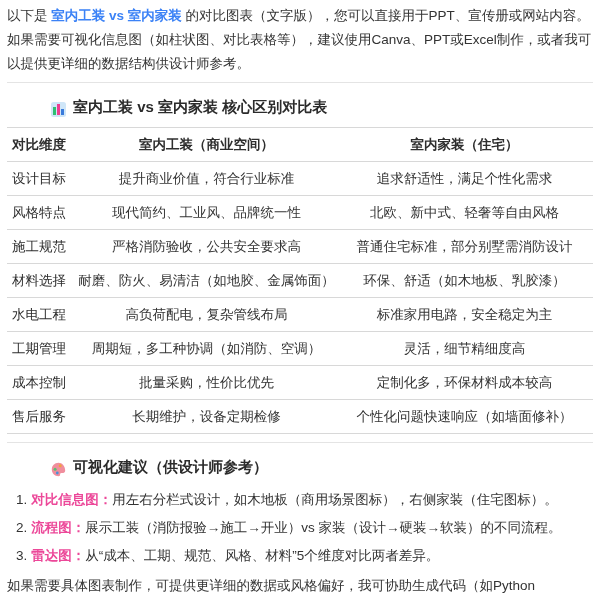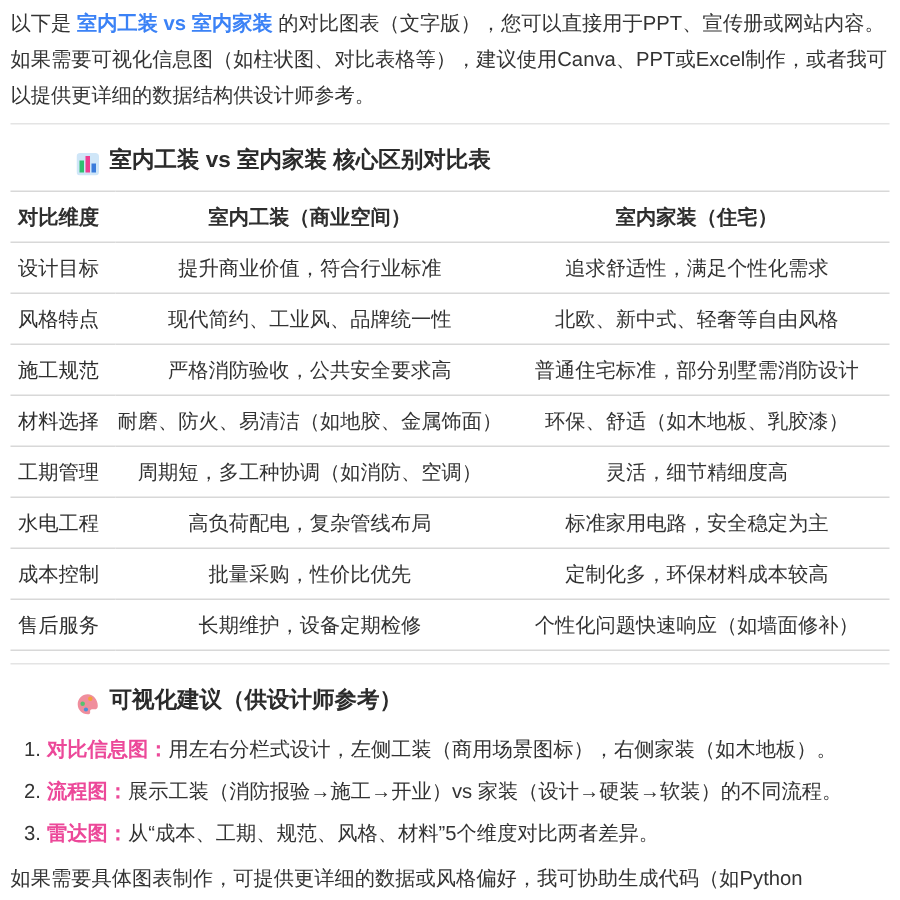--- a/index.html
+++ b/index.html
@@ -94,28 +94,28 @@
         <th>施工规范</th>
         <td>严格消防验收，公共安全要求高</td>
         <td>普通住宅标准，部分别墅需消防设计</td>
       </tr>
       <tr>
         <th>材料选择</th>
         <td>耐磨、防火、易清洁（如地胶、金属饰面）</td>
         <td>环保、舒适（如木地板、乳胶漆）</td>
       </tr>
       <tr>
+        <th>水电工程</th>
+        <td>高负荷配电，复杂管线布局</td>
+        <td>标准家用电路，安全稳定为主</td>
+      </tr>
+      <tr>
         <th>工期管理</th>
         <td>周期短，多工种协调（如消防、空调）</td>
         <td>灵活，细节精细度高</td>
-      </tr>
-      <tr>
-        <th>水电工程</th>
-        <td>高负荷配电，复杂管线布局</td>
-        <td>标准家用电路，安全稳定为主</td>
       </tr>
       <tr>
         <th>成本控制</th>
         <td>批量采购，性价比优先</td>
         <td>定制化多，环保材料成本较高</td>
       </tr>
       <tr>
         <th>售后服务</th>
         <td>长期维护，设备定期检修</td>
         <td>个性化问题快速响应（如墙面修补）</td>
@@ -131,20 +131,20 @@
         <path d="M7.5 0.8 C3.6 0.8 0.8 3.8 0.8 7.5 C0.8 11.2 3.6 14.2 7.5 14.2 C8.6 14.2 9.3 13.5 9.1 12.6 C8.9 11.7 9.4 10.9 10.4 10.9 L12.2 10.9 C13.3 10.9 14.2 10 14.2 8.6 C14.2 4.3 11.2 0.8 7.5 0.8 Z" fill="#f08e9d"></path>
         <circle cx="4.1" cy="7.2" r="1.5" fill="#56c271"></circle>
         <circle cx="6.3" cy="11" r="1.4" fill="#4a90d9"></circle>
         <circle cx="9.2" cy="3.8" r="1.5" fill="#f2a13c"></circle>
       </svg>
     </span>
     <span>可视化建议（供设计师参考）</span>
   </h3>
 
   <ol class="suggestions">
-    <li><span class="num">1.</span><b>对比信息图：</b><span>用左右分栏式设计，左侧工装（商用场景图标），右侧家装（如木地板）。</span></li>
+    <li><span class="num">1.</span><b>对比信息图：</b><span>用左右分栏式设计，如木地板（商用场景图标），右侧家装（住宅图标）。</span></li>
     <li><span class="num">2.</span><b>流程图：</b><span>展示工装（消防报验→施工→开业）vs 家装（设计→硬装→软装）的不同流程。</span></li>
     <li><span class="num">3.</span><b>雷达图：</b><span>从“成本、工期、规范、风格、材料”5个维度对比两者差异。</span></li>
   </ol>
 
   <p class="para outro"><span>如果需要具体图表制作，可提供更详细的数据或风格偏好，我可协助生成代码（如Python matplotlib）或排版建议！</span></p>
 
 </div>
 
 </body></html>

